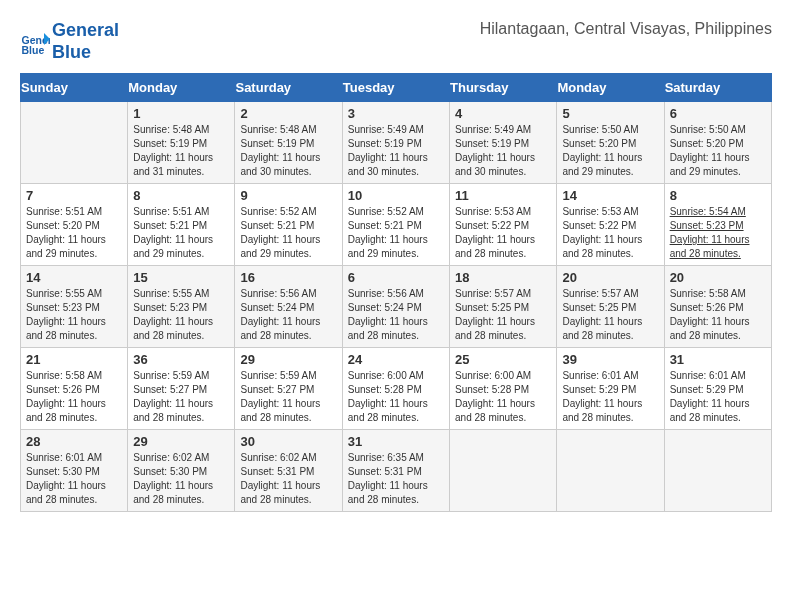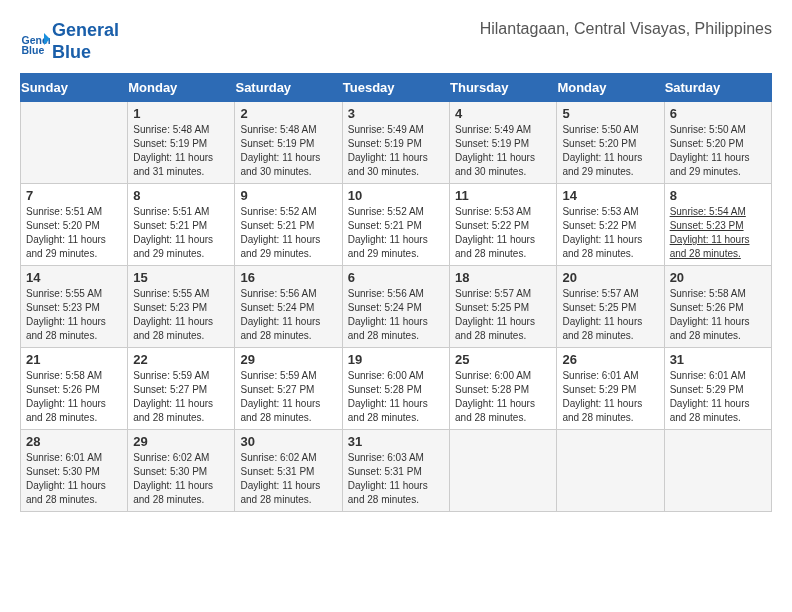--- a/index.html
+++ b/index.html
@@ -274,49 +274,49 @@
       </tr>
       <tr>
         <td>
           <span class="day-number">21</span>
           <div class="day-info" style="white-space: pre-line;">Sunrise: 5:58 AM
 Sunset: 5:26 PM
 Daylight: 11 hours
 and 28 minutes.</div>
         </td>
         <td>
-          <span class="day-number">22</span>
+          <span class="day-number">36</span>
           <div class="day-info" style="white-space: pre-line;">Sunrise: 5:59 AM
 Sunset: 5:27 PM
 Daylight: 11 hours
 and 28 minutes.</div>
         </td>
         <td>
           <span class="day-number">29</span>
           <div class="day-info" style="white-space: pre-line;">Sunrise: 5:59 AM
 Sunset: 5:27 PM
 Daylight: 11 hours
 and 28 minutes.</div>
         </td>
         <td>
-          <span class="day-number">19</span>
+          <span class="day-number">24</span>
           <div class="day-info" style="white-space: pre-line;">Sunrise: 6:00 AM
 Sunset: 5:28 PM
 Daylight: 11 hours
 and 28 minutes.</div>
         </td>
         <td>
           <span class="day-number">25</span>
           <div class="day-info" style="white-space: pre-line;">Sunrise: 6:00 AM
 Sunset: 5:28 PM
 Daylight: 11 hours
 and 28 minutes.</div>
         </td>
         <td>
-          <span class="day-number">26</span>
+          <span class="day-number">39</span>
           <div class="day-info" style="white-space: pre-line;">Sunrise: 6:01 AM
 Sunset: 5:29 PM
 Daylight: 11 hours
 and 28 minutes.</div>
         </td>
         <td>
           <span class="day-number">31</span>
           <div class="day-info" style="white-space: pre-line;">Sunrise: 6:01 AM
 Sunset: 5:29 PM
 Daylight: 11 hours
@@ -340,21 +340,21 @@
         </td>
         <td>
           <span class="day-number">30</span>
           <div class="day-info" style="white-space: pre-line;">Sunrise: 6:02 AM
 Sunset: 5:31 PM
 Daylight: 11 hours
 and 28 minutes.</div>
         </td>
         <td>
           <span class="day-number">31</span>
-          <div class="day-info" style="white-space: pre-line;">Sunrise: 6:03 AM
+          <div class="day-info" style="white-space: pre-line;">Sunrise: 6:35 AM
 Sunset: 5:31 PM
 Daylight: 11 hours
 and 28 minutes.</div>
         </td>
         <td class="empty-cell"></td>
         <td class="empty-cell"></td>
         <td class="empty-cell"></td>
       </tr>
     </tbody>
 </table>

